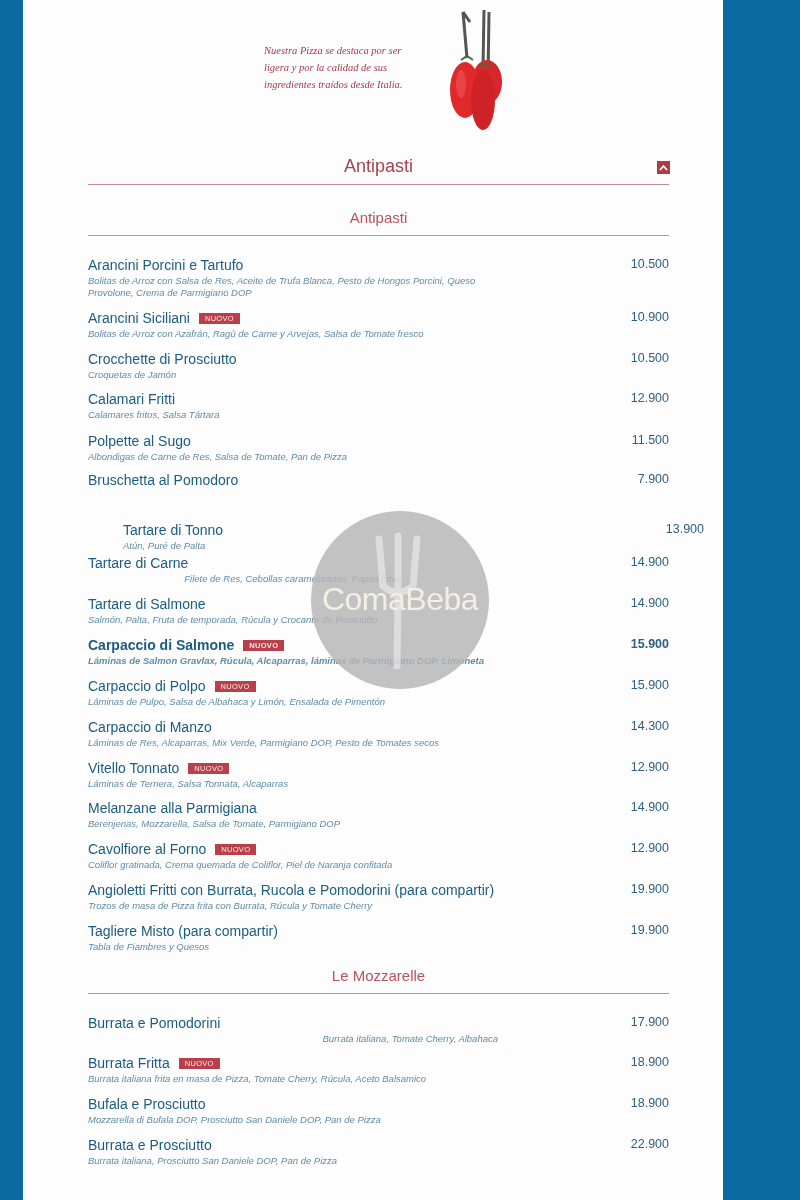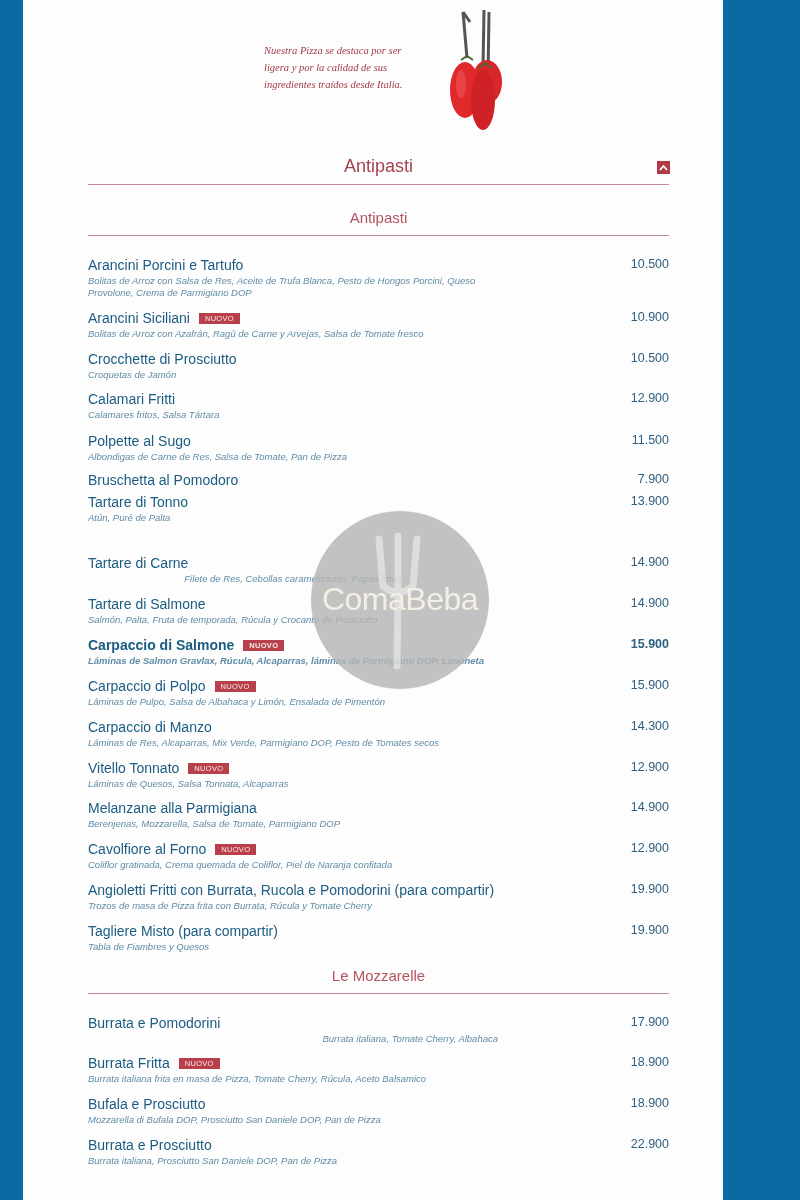--- a/index.html
+++ b/index.html
@@ -89,21 +89,21 @@
         </div>
         <div class="item-desc">Albondigas de Carne de Res, Salsa de Tomate, Pan de Pizza</div>
         <div class="price">11.500</div>
       </div>
       <div class="item" style="top: 472px;">
         <div class="item-name">
           <span>Bruschetta al Pomodoro</span>
         </div>
         <div class="price">7.900</div>
       </div>
-      <div class="item" style="top: 494px;">
+      <div class="item" style="top: 522px; margin-left: 35px;">
         <div class="item-name">
           <span>Tartare di Tonno</span>
         </div>
         <div class="item-desc">Atún, Puré de Palta</div>
         <div class="price">13.900</div>
       </div>
       <div class="item" style="top: 555px; text-align: center;">
         <div class="item-name">
           <span>Tartare di Carne</span>
         </div>
@@ -138,21 +138,21 @@
           <span>Carpaccio di Manzo</span>
         </div>
         <div class="item-desc">Láminas de Res, Alcaparras, Mix Verde, Parmigiano DOP, Pesto de Tomates secos</div>
         <div class="price">14.300</div>
       </div>
       <div class="item" style="top: 760px;">
         <div class="item-name">
           <span>Vitello Tonnato</span>
           <span class="badge">NUOVO</span>
         </div>
-        <div class="item-desc">Láminas de Quesos, Salsa Tonnata, Alcaparras</div>
+        <div class="item-desc">Láminas de Ternera, Salsa Tonnata, Alcaparras</div>
         <div class="price">12.900</div>
       </div>
       <div class="item" style="top: 800px;">
         <div class="item-name">
           <span>Melanzane alla Parmigiana</span>
         </div>
         <div class="item-desc">Berenjenas, Mozzarella, Salsa de Tomate, Parmigiano DOP</div>
         <div class="price">14.900</div>
       </div>
       <div class="item" style="top: 841px;">

